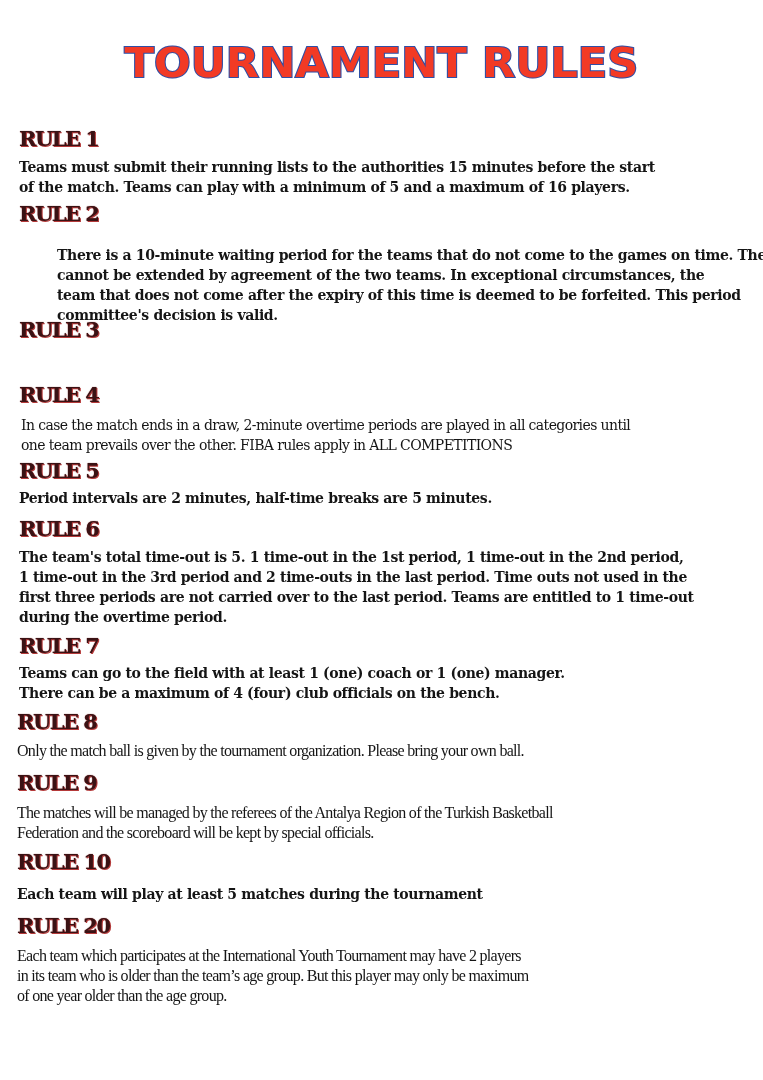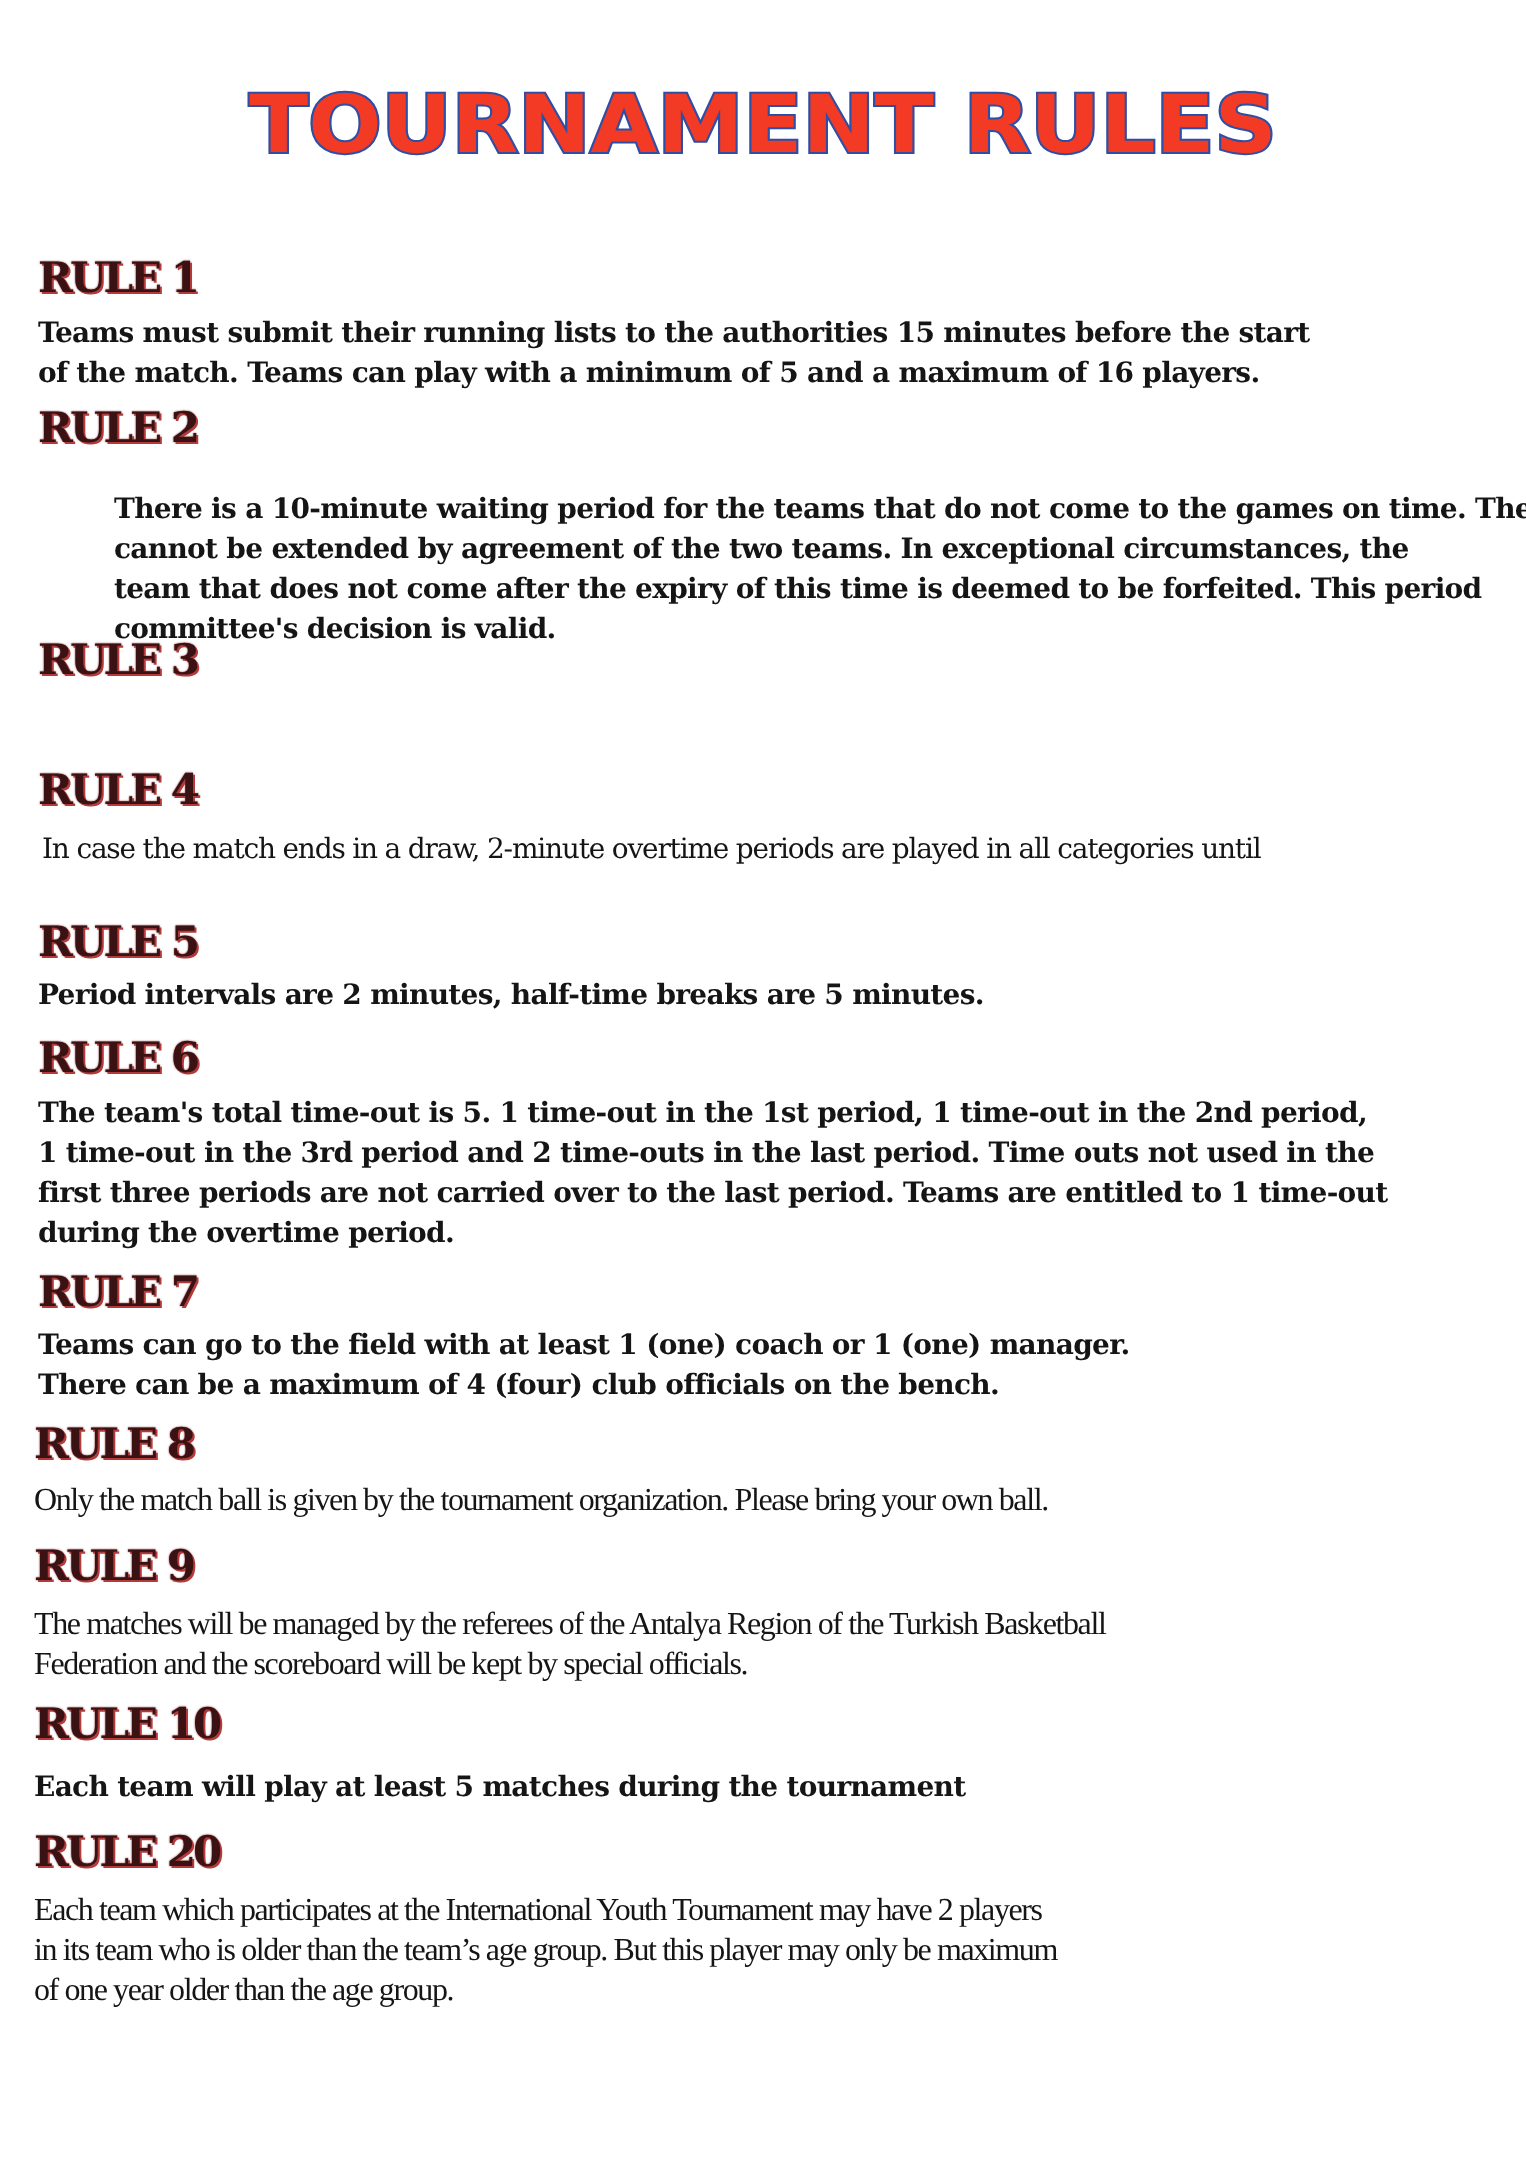--- a/index.html
+++ b/index.html
@@ -54,20 +54,21 @@
     <span class="line">cannot be extended by agreement of the two teams. In exceptional circumstances, the</span>
     <span class="line">team that does not come after the expiry of this time is deemed to be forfeited. This period</span>
     <span class="line">committee's decision is valid.</span>
   </div>
 
   <div class="rule-heading" style="top:318px;">RULE 3</div>
 
   <div class="rule-heading" style="top:383px;">RULE 4</div>
   <div class="rule-body semi" style="top:415px; left:21px;">
     <span class="line">In case the match ends in a draw,  2-minute overtime periods are played in all categories until</span>
+    <span class="line">one team prevails over the other.  FIBA rules apply in ALL COMPETITIONS</span>
   </div>
 
   <div class="rule-heading" style="top:459px;">RULE 5</div>
   <div class="rule-body" style="top:488px;">
     <span class="line">Period intervals are 2 minutes, half-time breaks are 5 minutes.</span>
   </div>
 
   <div class="rule-heading" style="top:517px;">RULE 6</div>
   <div class="rule-body" style="top:547px;">
     <span class="line">The team's total time-out is 5. 1 time-out in the 1st period, 1 time-out in the 2nd period,</span>

